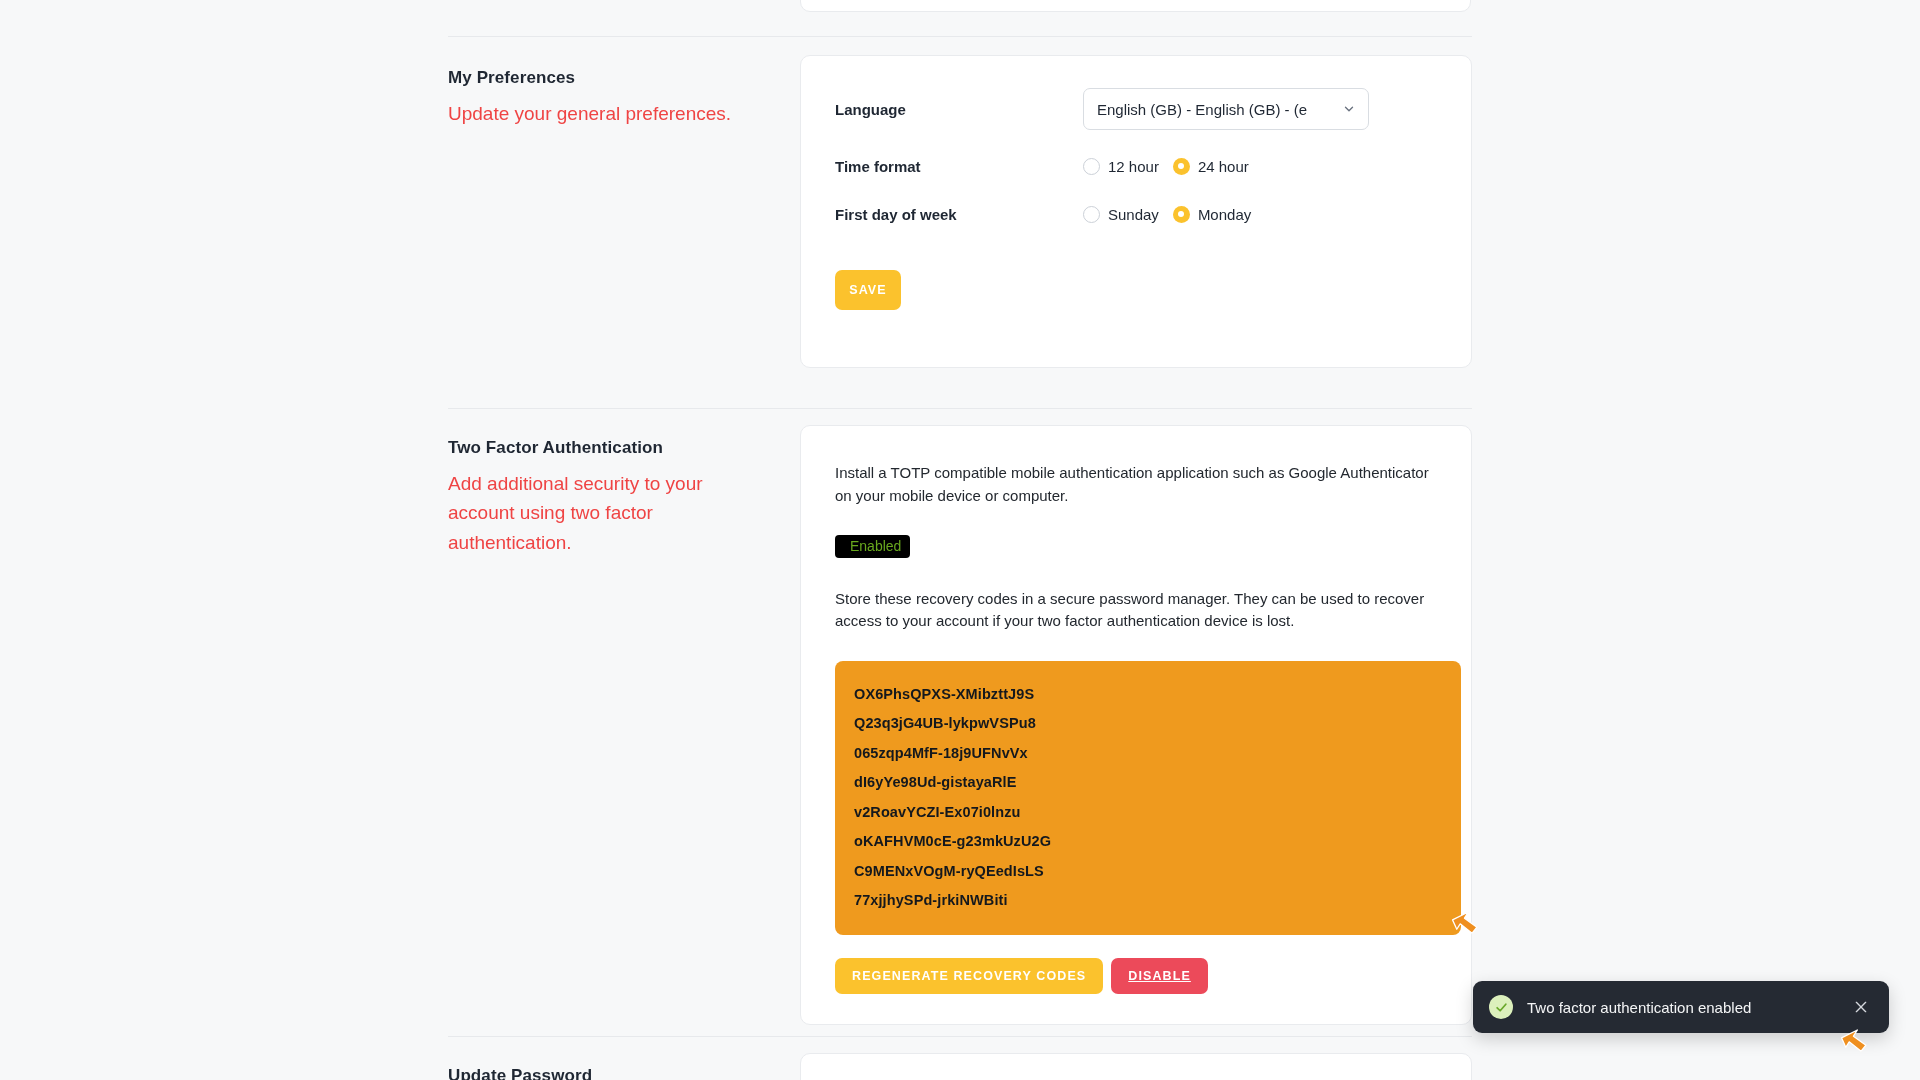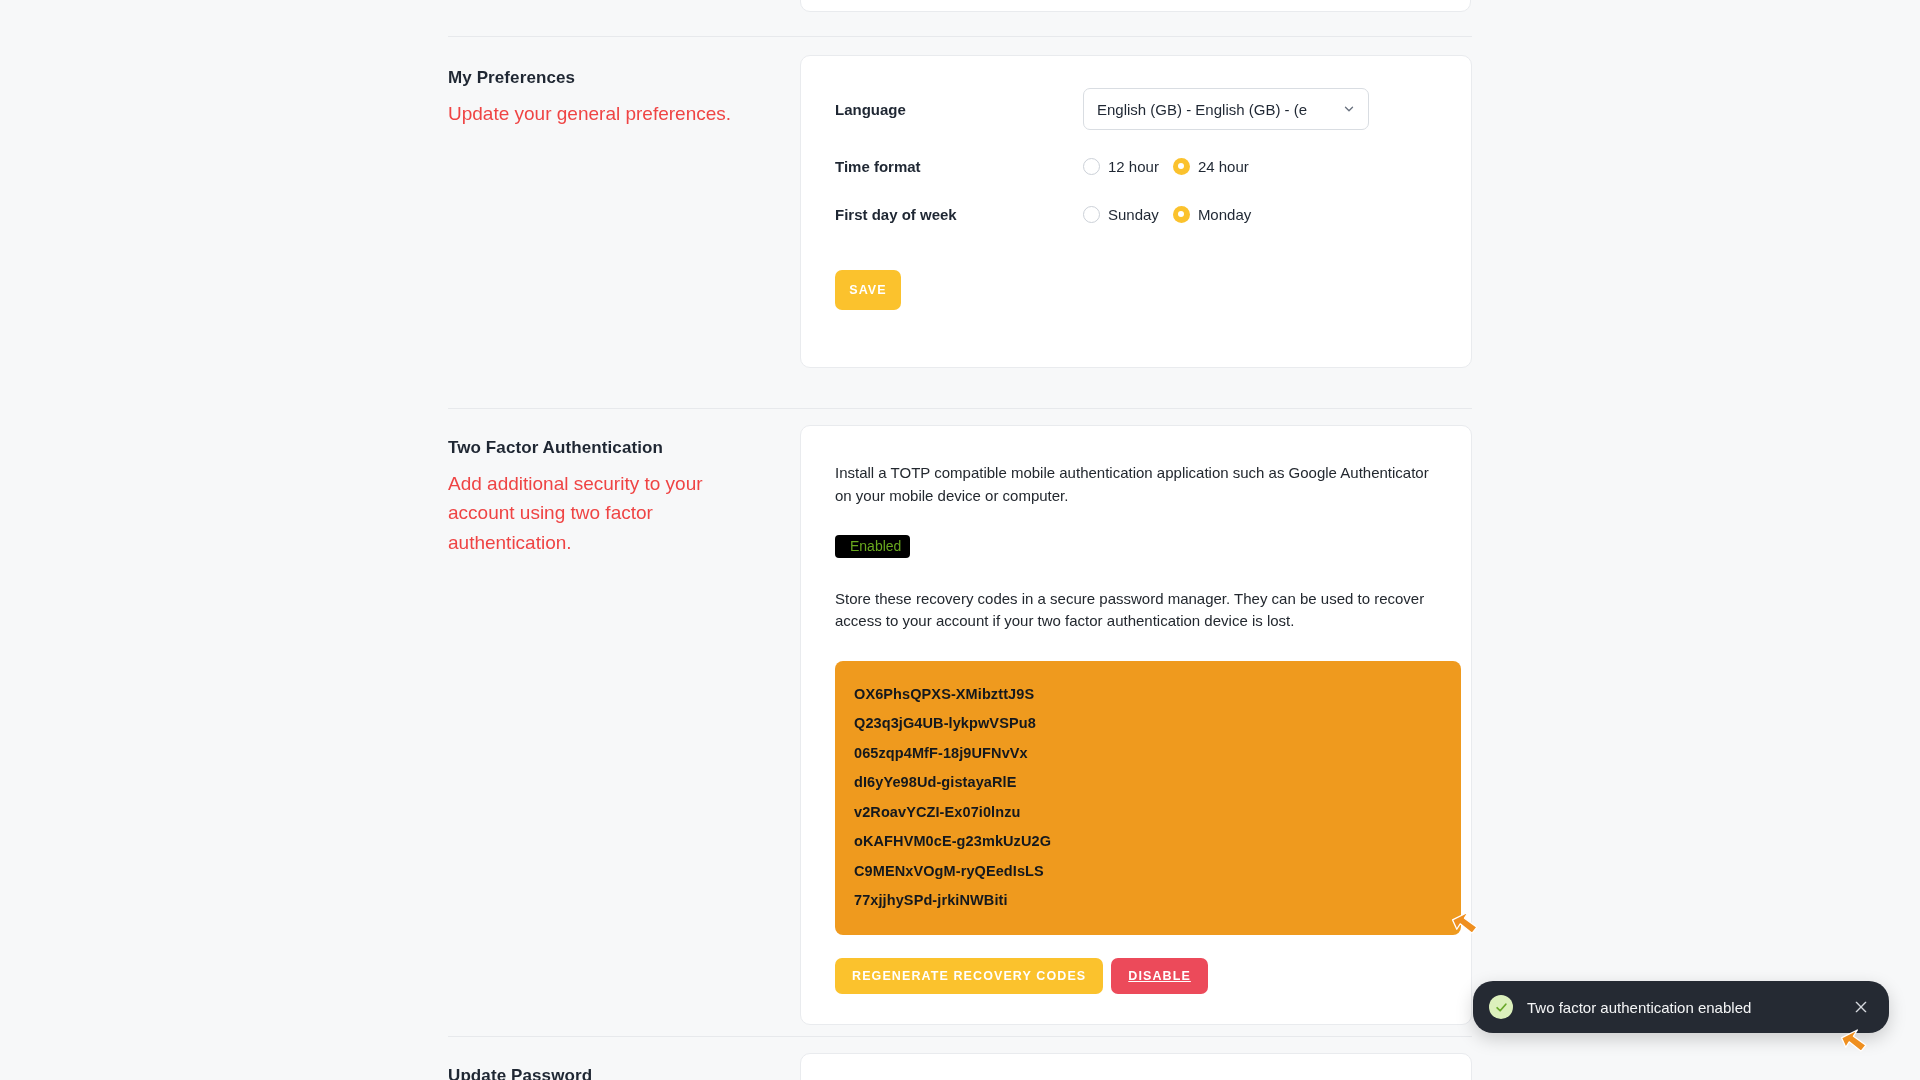--- a/index.html
+++ b/index.html
@@ -249,21 +249,21 @@
   .actions { margin-top: 23px; display: flex; align-items: center; }
 
   
   .toast {
     position: absolute;
     left: 1473px;
     top: 981px;
     width: 416px;
     height: 52px;
     background: #252a33;
-    border-radius: 20px;
+    border-radius: 9px;
     display: flex;
     align-items: center;
     padding: 0 18px 0 16px;
     box-shadow: 0 6px 18px rgba(0,0,0,.18);
   }
   .toast-icon {
     width: 24px; height: 24px;
     border-radius: 50%;
     background: #dcf0bc;
     display: flex; align-items: center; justify-content: center;

